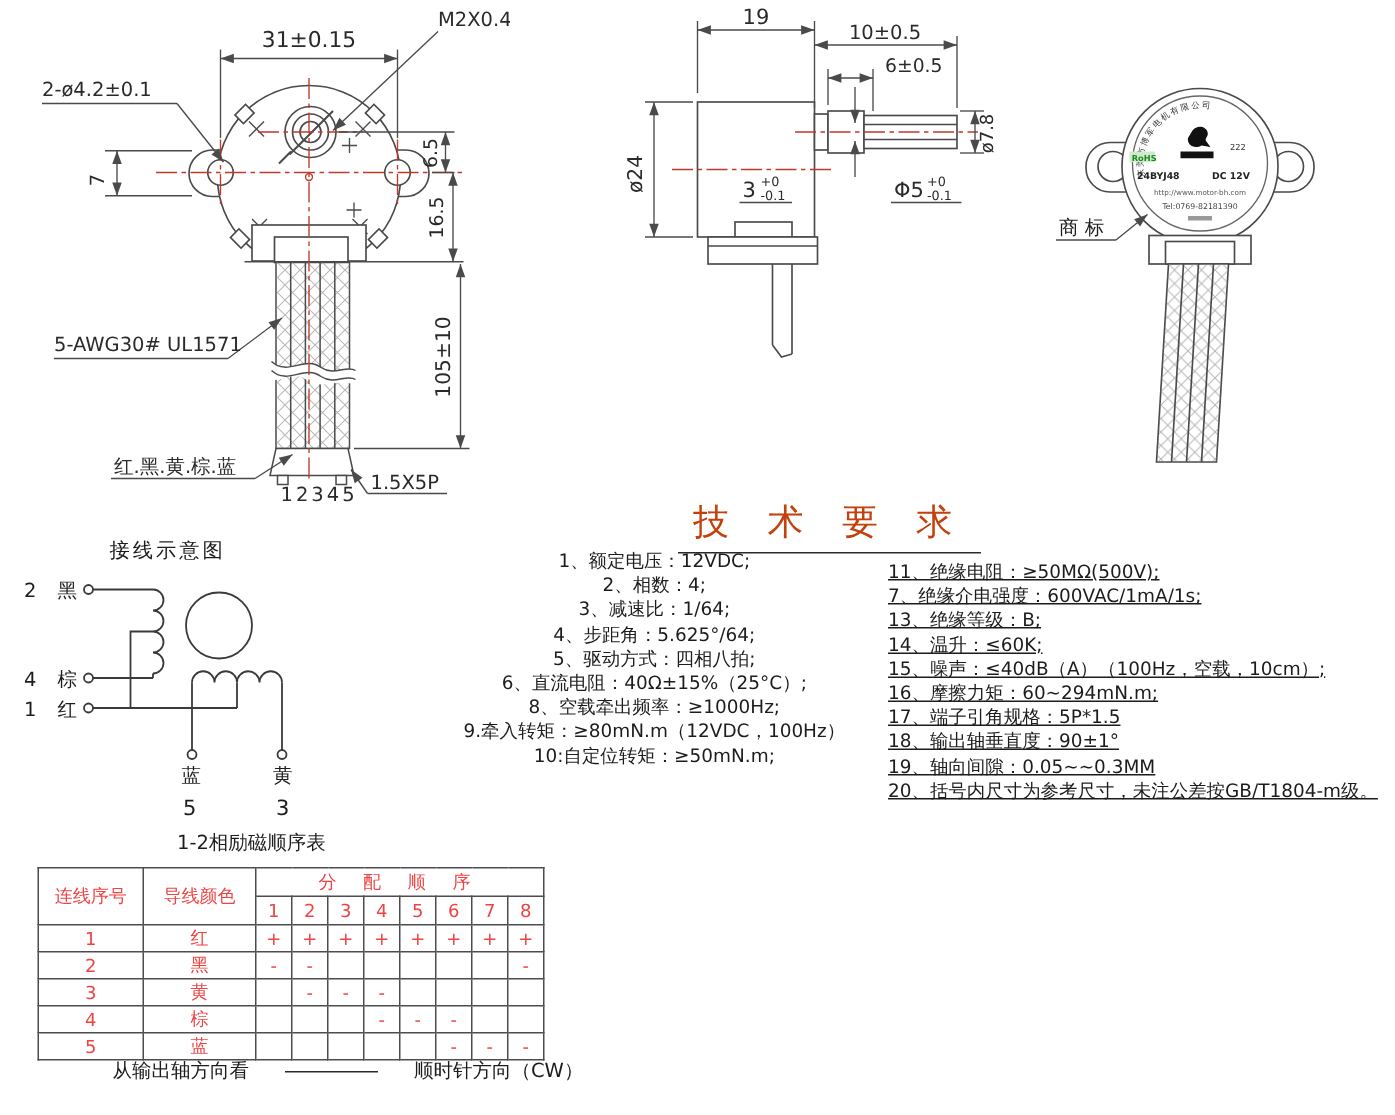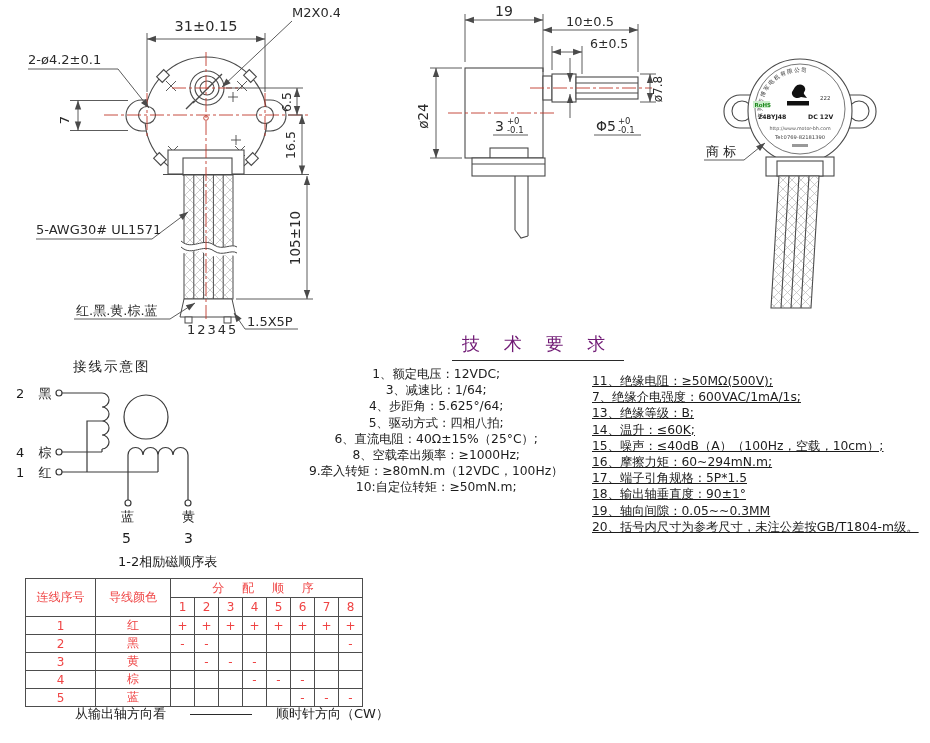--- a/index.html
+++ b/index.html
@@ -1,20 +1,20 @@
 <!DOCTYPE html>
 <html><head>
 <meta charset="utf-8">
 <style>
   html,body{margin:0;padding:0;background:#fff;}
   #page{position:relative;width:930px;height:743px;background:#ffffff;overflow:hidden;
         font-family:"DejaVu Sans","Liberation Sans",sans-serif;color:#222;}
   .abs{position:absolute;}
   svg text{font-family:"DejaVu Sans","Liberation Sans",sans-serif;}
-  .tech-title{left:452px;top:332px;font-size:18px;letter-spacing:9px;color:#701a75;
+  .tech-title{left:452px;top:332px;font-size:24px;letter-spacing:9px;color:#c2410c;
               border-bottom:1.5px solid #2a2a2a;padding:0 10px 4px 10px;white-space:nowrap;}
   .tech-list{font-size:12.3px;line-height:16.2px;color:#1c1c1c;white-space:nowrap;}
   .tech-left{left:309px;top:366px;text-align:center;}
   .tech-right{left:592px;top:373px;text-decoration:underline;}
   table.seq{position:absolute;left:25px;top:578px;border-collapse:collapse;font-size:12px;color:#ef4444;table-layout:fixed;}
   table.seq th,table.seq td{border:1px solid #4d4d4d;text-align:center;font-weight:400;padding:0;overflow:hidden;}
   table.seq th{height:18px;}
   table.seq td{height:15px;}
   th.dist{letter-spacing:7px;}
   .footer-row{left:75px;top:705px;display:flex;align-items:center;gap:24px;font-size:13px;color:#1c1c1c;white-space:nowrap;}
@@ -258,20 +258,21 @@
       <text x="122" y="543" font-size="14">5</text>
       <text x="182" y="521">黄</text>
       <text x="184" y="543" font-size="14">3</text>
       <text x="118" y="566" font-size="13">1-2相励磁顺序表</text>
     </g>
   </svg>
 
   <div class="abs tech-title">技 术 要 求</div>
   <div class="abs tech-list tech-left">
     <div>1、额定电压：12VDC;</div>
+    <div>2、相数：4;</div>
     <div>3、减速比：1/64;</div>
     <div>4、步距角：5.625°/64;</div>
     <div>5、驱动方式：四相八拍;</div>
     <div>6、直流电阻：40Ω±15%（25°C）;</div>
     <div>8、空载牵出频率：≥1000Hz;</div>
     <div>9.牵入转矩：≥80mN.m（12VDC，100Hz）</div>
     <div>10:自定位转矩：≥50mN.m;</div>
   </div>
   <div class="abs tech-list tech-right">
     <div>11、绝缘电阻：≥50MΩ(500V);</div>

